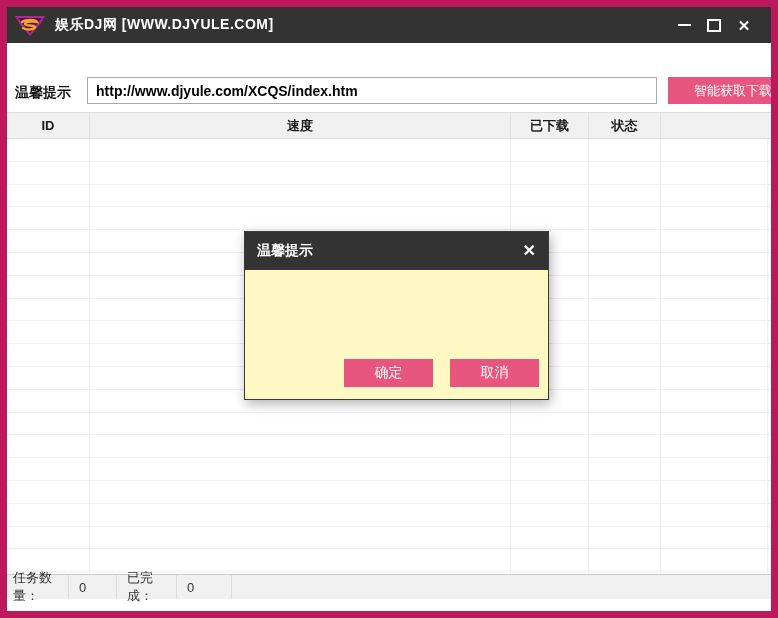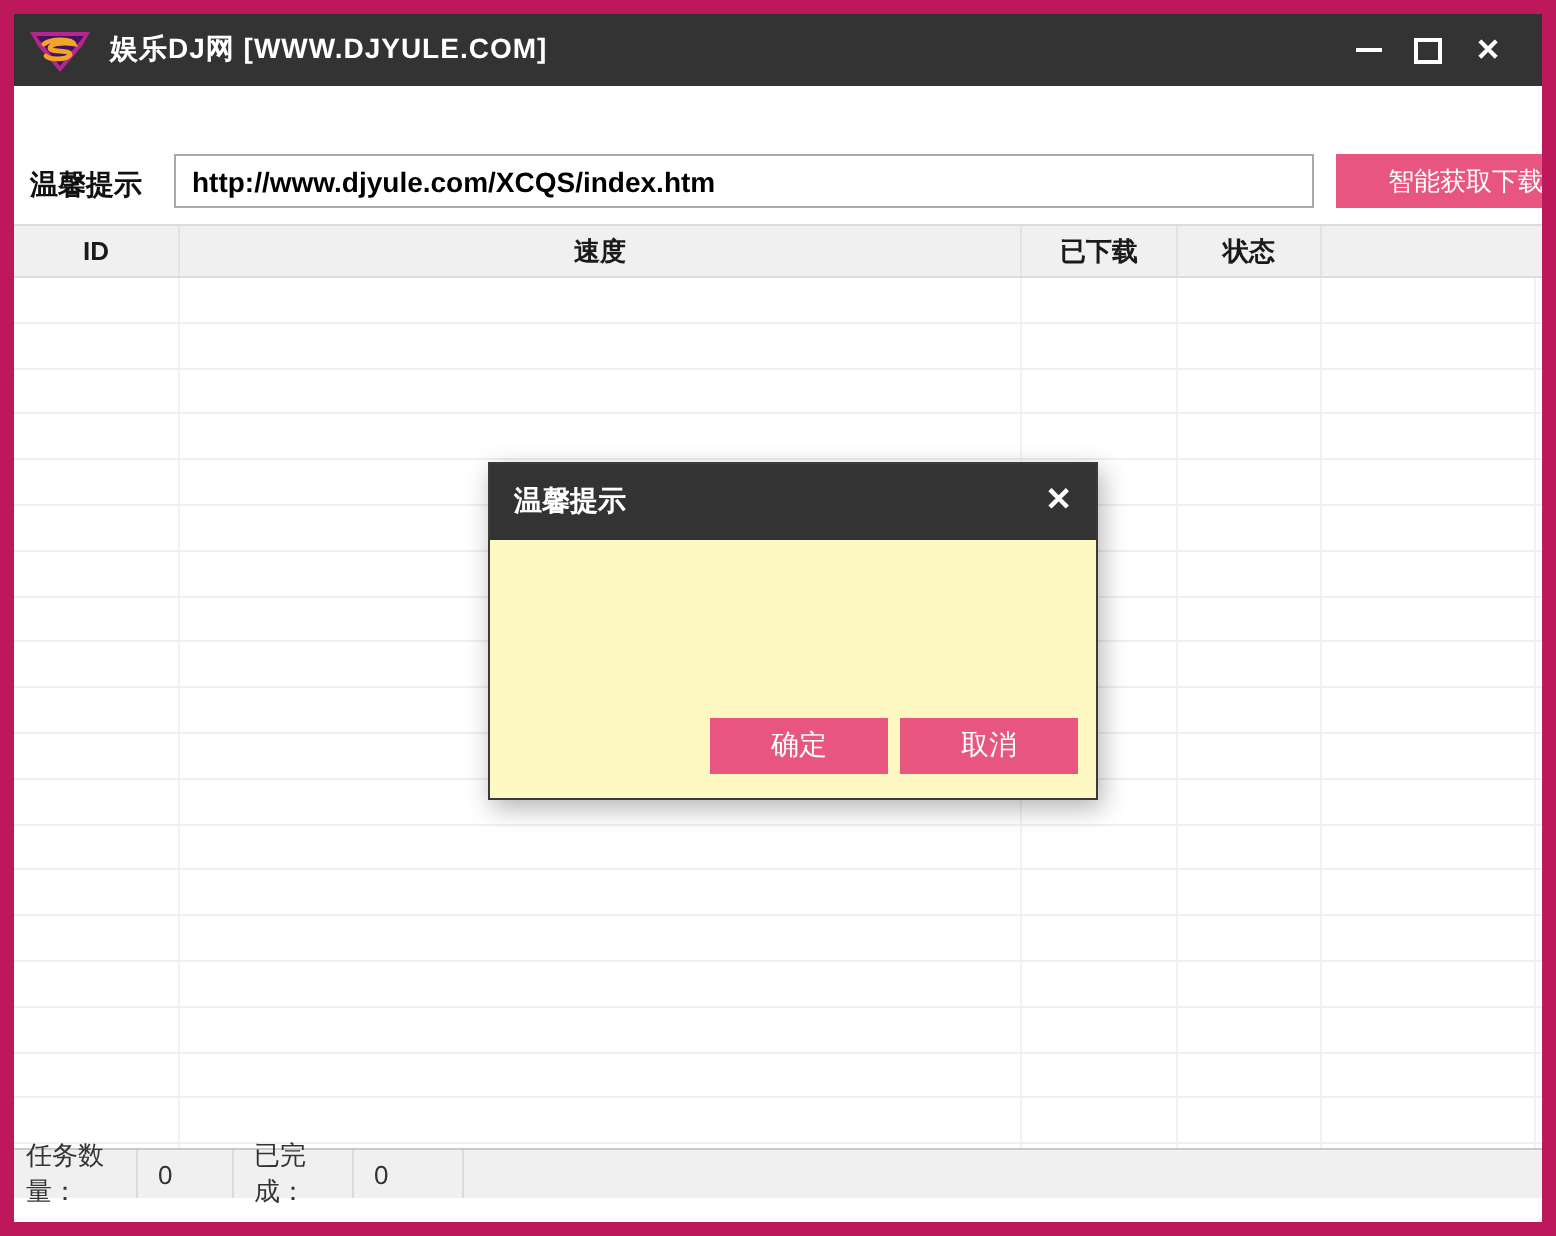--- a/index.html
+++ b/index.html
@@ -74,21 +74,21 @@
   
   .dialog {
     position:absolute; left:237px; top:224px; width:305px; height:169px;
     background:#fef9c3; border:1px solid #3a3a3a; box-sizing:border-box;
     box-shadow:2px 4px 12px rgba(0,0,0,0.30);
   }
   .dialog-titlebar { height:38px; background:#333333; display:flex; align-items:center; padding:0 12px; box-sizing:border-box; }
   .dialog-title { color:#ffffff; font-weight:bold; font-size:14px; flex:1; }
   .dialog-close { color:#ffffff; font-weight:bold; font-size:16px; line-height:1; cursor:pointer; }
   .dialog-msg { margin:30px 14px 0 14px; font-size:13px; color:#333; }
-  .dialog-buttons { position:absolute; right:9px; bottom:12px; display:flex; gap:6px; }
+  .dialog-buttons { position:absolute; right:9px; bottom:12px; display:flex; gap:17px; }
   .dialog-btn {
     width:89px; height:28px; background:#e8557f; color:#ffffff; border:none;
     font-size:14px; cursor:pointer; font-family:"Liberation Sans",sans-serif;
   }
 </style>
 </head>
 <body>
 
 <div id="window">
 

